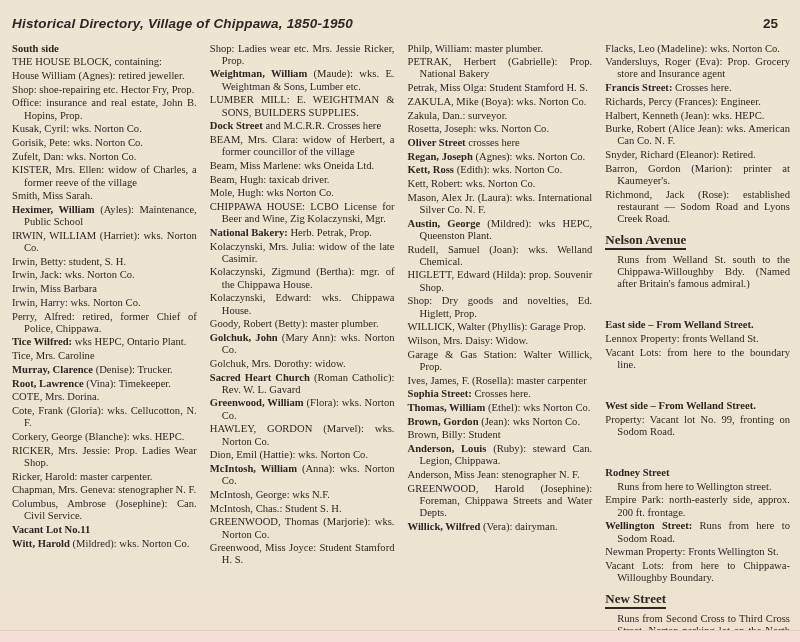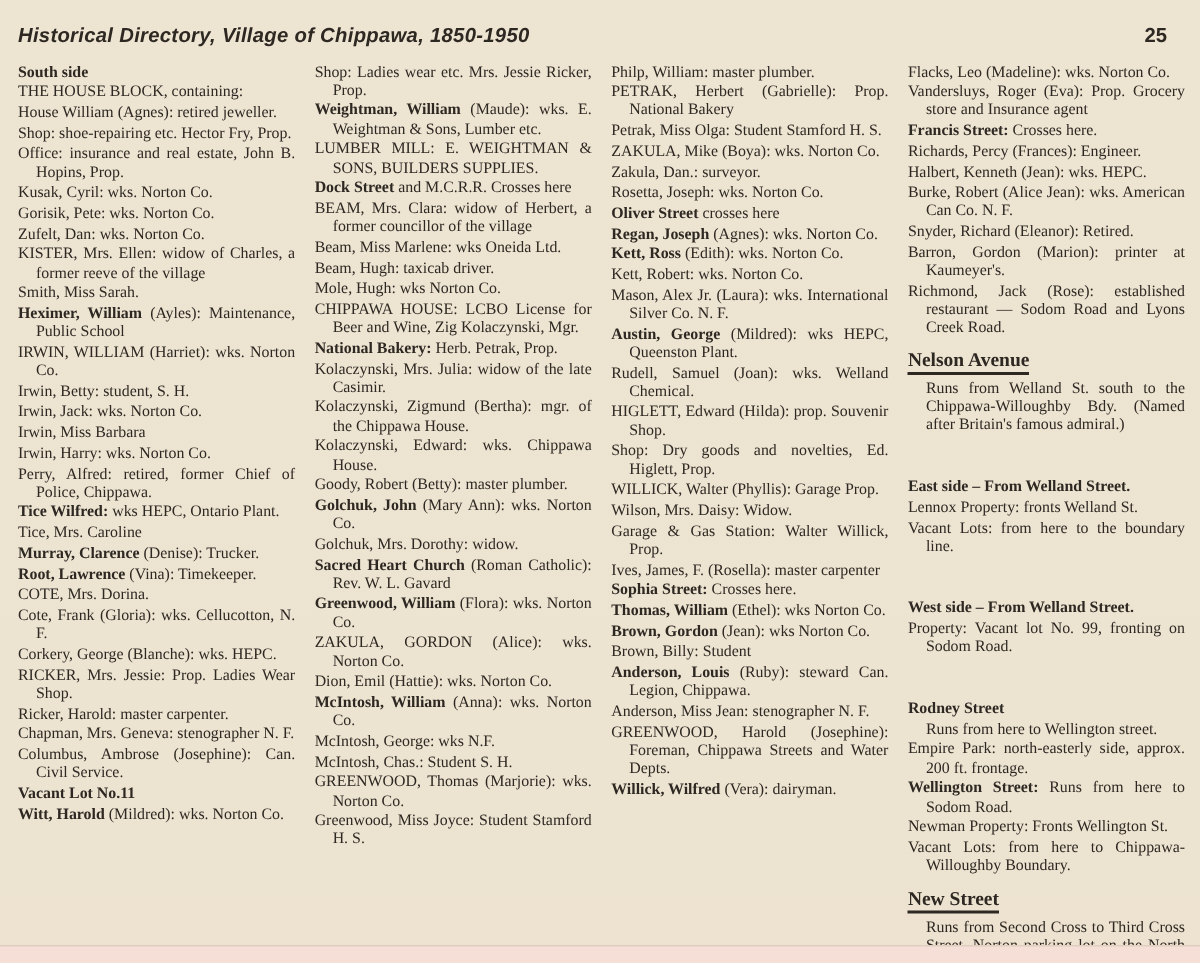--- a/index.html
+++ b/index.html
@@ -132,21 +132,21 @@
         <p class="e entry">CHIPPAWA HOUSE: LCBO License for Beer and Wine, Zig Kolaczynski, Mgr.</p>
         <p class="e entry"><b>National Bakery:</b> Herb. Petrak, Prop.</p>
         <p class="e entry">Kolaczynski, Mrs. Julia: widow of the late Casimir.</p>
         <p class="e entry">Kolaczynski, Zigmund (Bertha): mgr. of the Chippawa House.</p>
         <p class="e entry">Kolaczynski, Edward: wks. Chippawa House.</p>
         <p class="e entry">Goody, Robert (Betty): master plumber.</p>
         <p class="e entry"><b>Golchuk, John</b> (Mary Ann): wks. Norton Co.</p>
         <p class="e entry">Golchuk, Mrs. Dorothy: widow.</p>
         <p class="e entry"><b>Sacred Heart Church</b> (Roman Catholic): Rev. W. L. Gavard</p>
         <p class="e entry"><b>Greenwood, William</b> (Flora): wks. Norton Co.</p>
-        <p class="e entry">ZAKULA, GORDON (Alice): wks. Norton Co.</p>
+        <p class="e entry">HAWLEY, GORDON (Marvel): wks. Norton Co.</p>
         <p class="e entry">Dion, Emil (Hattie): wks. Norton Co.</p>
         <p class="e entry"><b>McIntosh, William</b> (Anna): wks. Norton Co.</p>
         <p class="e entry">McIntosh, George: wks N.F.</p>
         <p class="e entry">McIntosh, Chas.: Student S. H.</p>
         <p class="e entry">GREENWOOD, Thomas (Marjorie): wks. Norton Co.</p>
         <p class="e entry">Greenwood, Miss Joyce: Student Stamford H. S.</p>
       </div>
     <div class="col" id="col-2">
         <p class="e entry">Philp, William: master plumber.</p>
         <p class="e entry">PETRAK, Herbert (Gabrielle): Prop. National Bakery</p>

